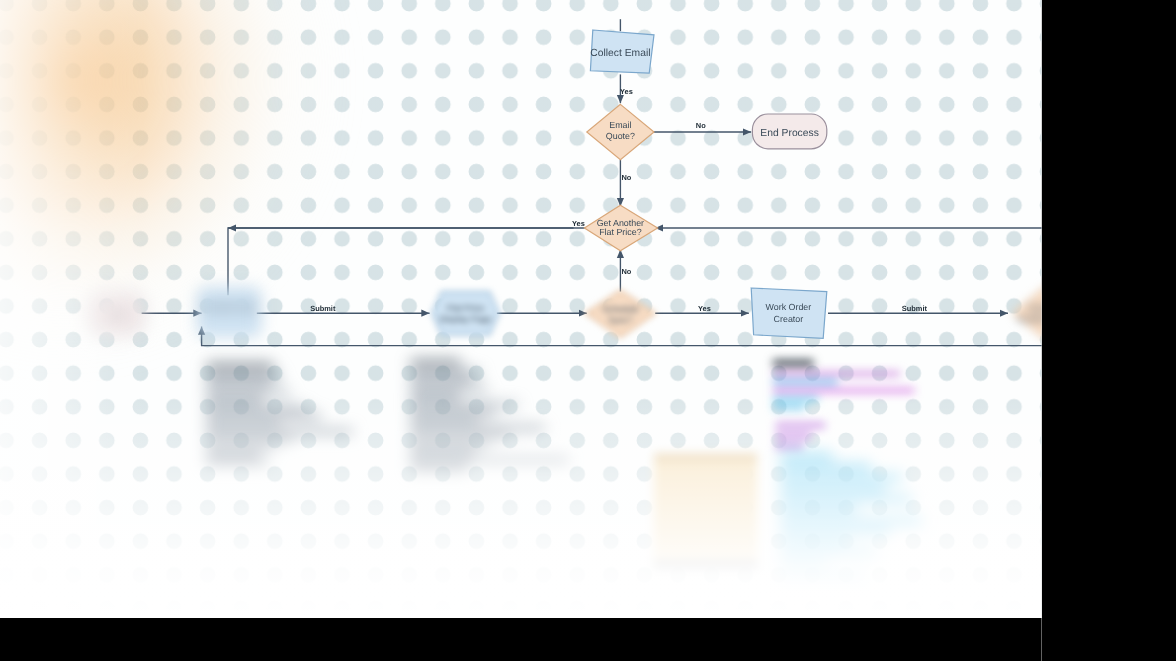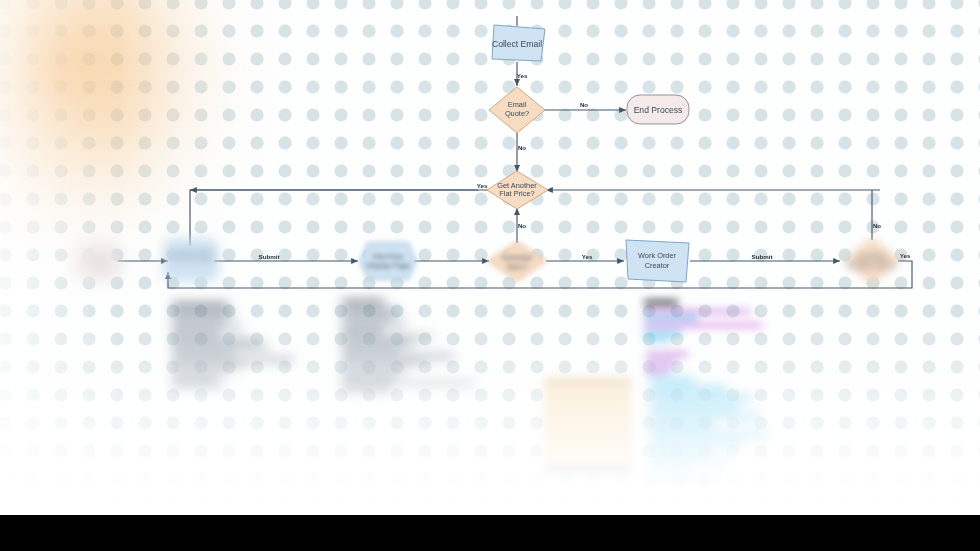--- a/index.html
+++ b/index.html
@@ -5,21 +5,21 @@
   * { margin:0; padding:0; box-sizing:border-box; }
   html, body {
     width:980px; height:551px;
     background:#000;
     font-family:"Liberation Sans", sans-serif;
     overflow:hidden;
   }
 
   #stage {
     position:relative;
-    width:980px; height:551px;
+    width:868px; height:551px;
     background:#ffffff;
     overflow:hidden;
   }
 
   
   #canvas {
     position:absolute;
     left:0; top:0; width:980px; height:515px;
     background-color:#fdfefe;
     overflow:hidden;

